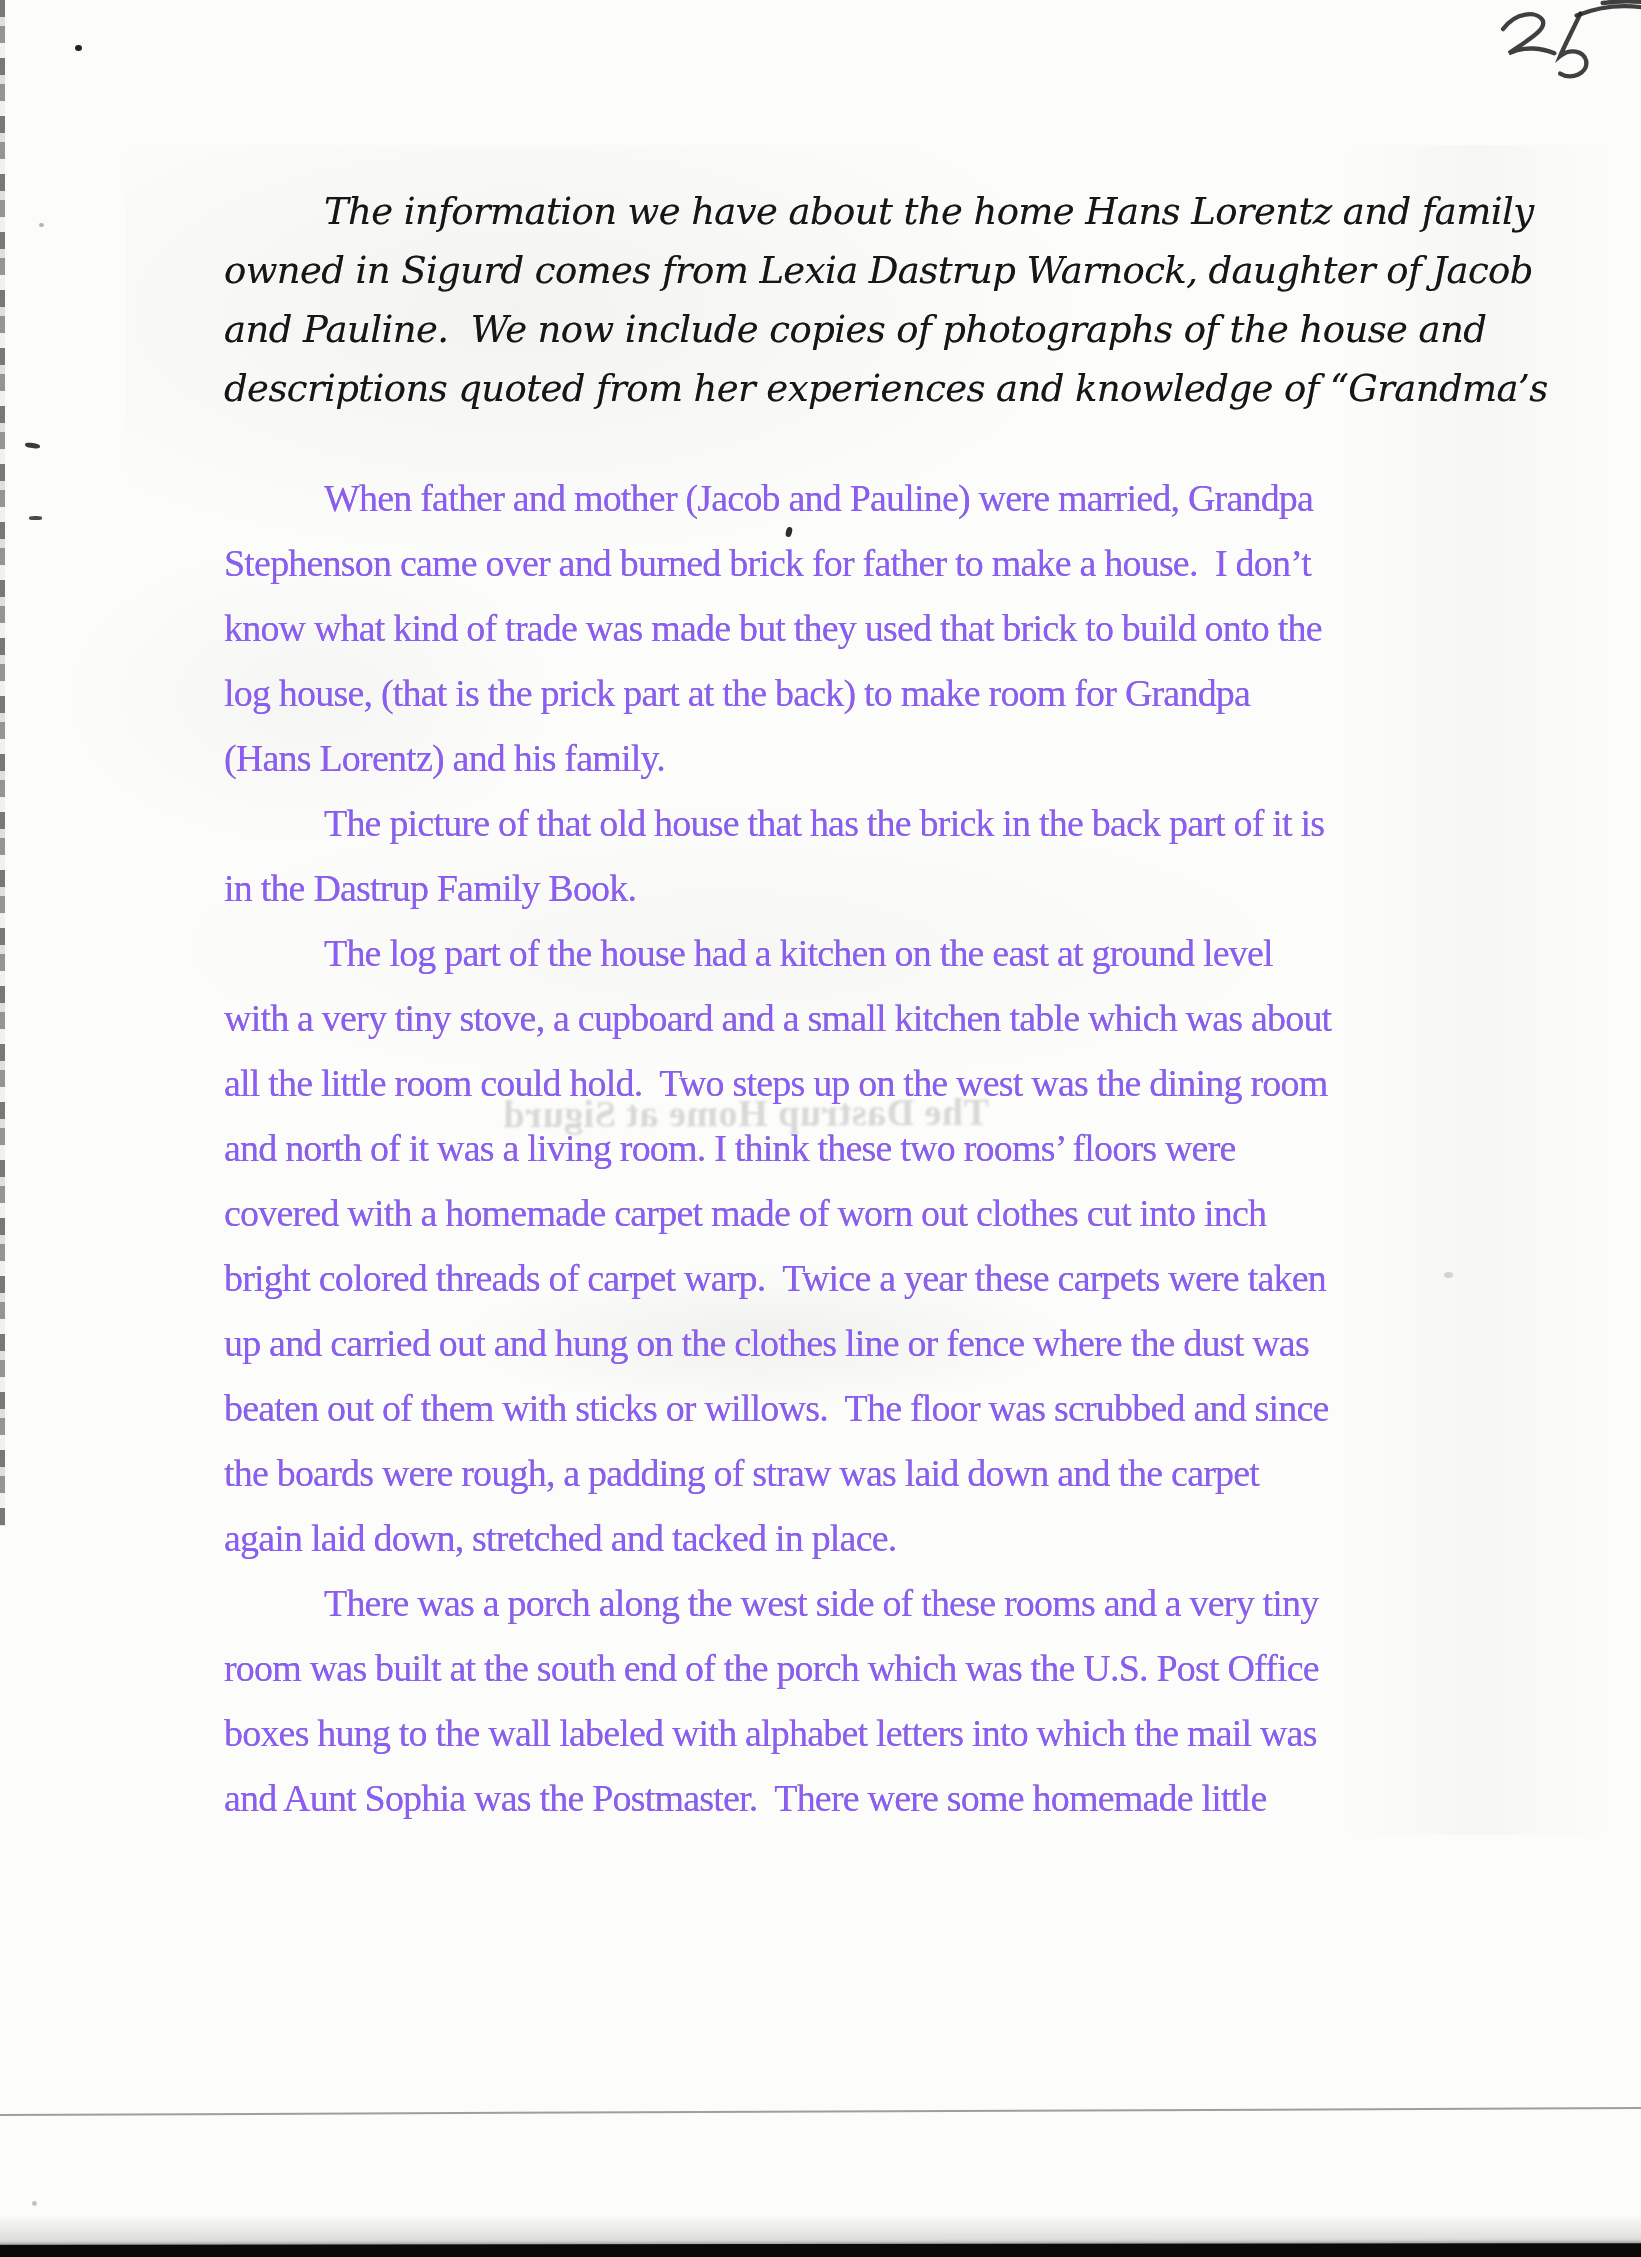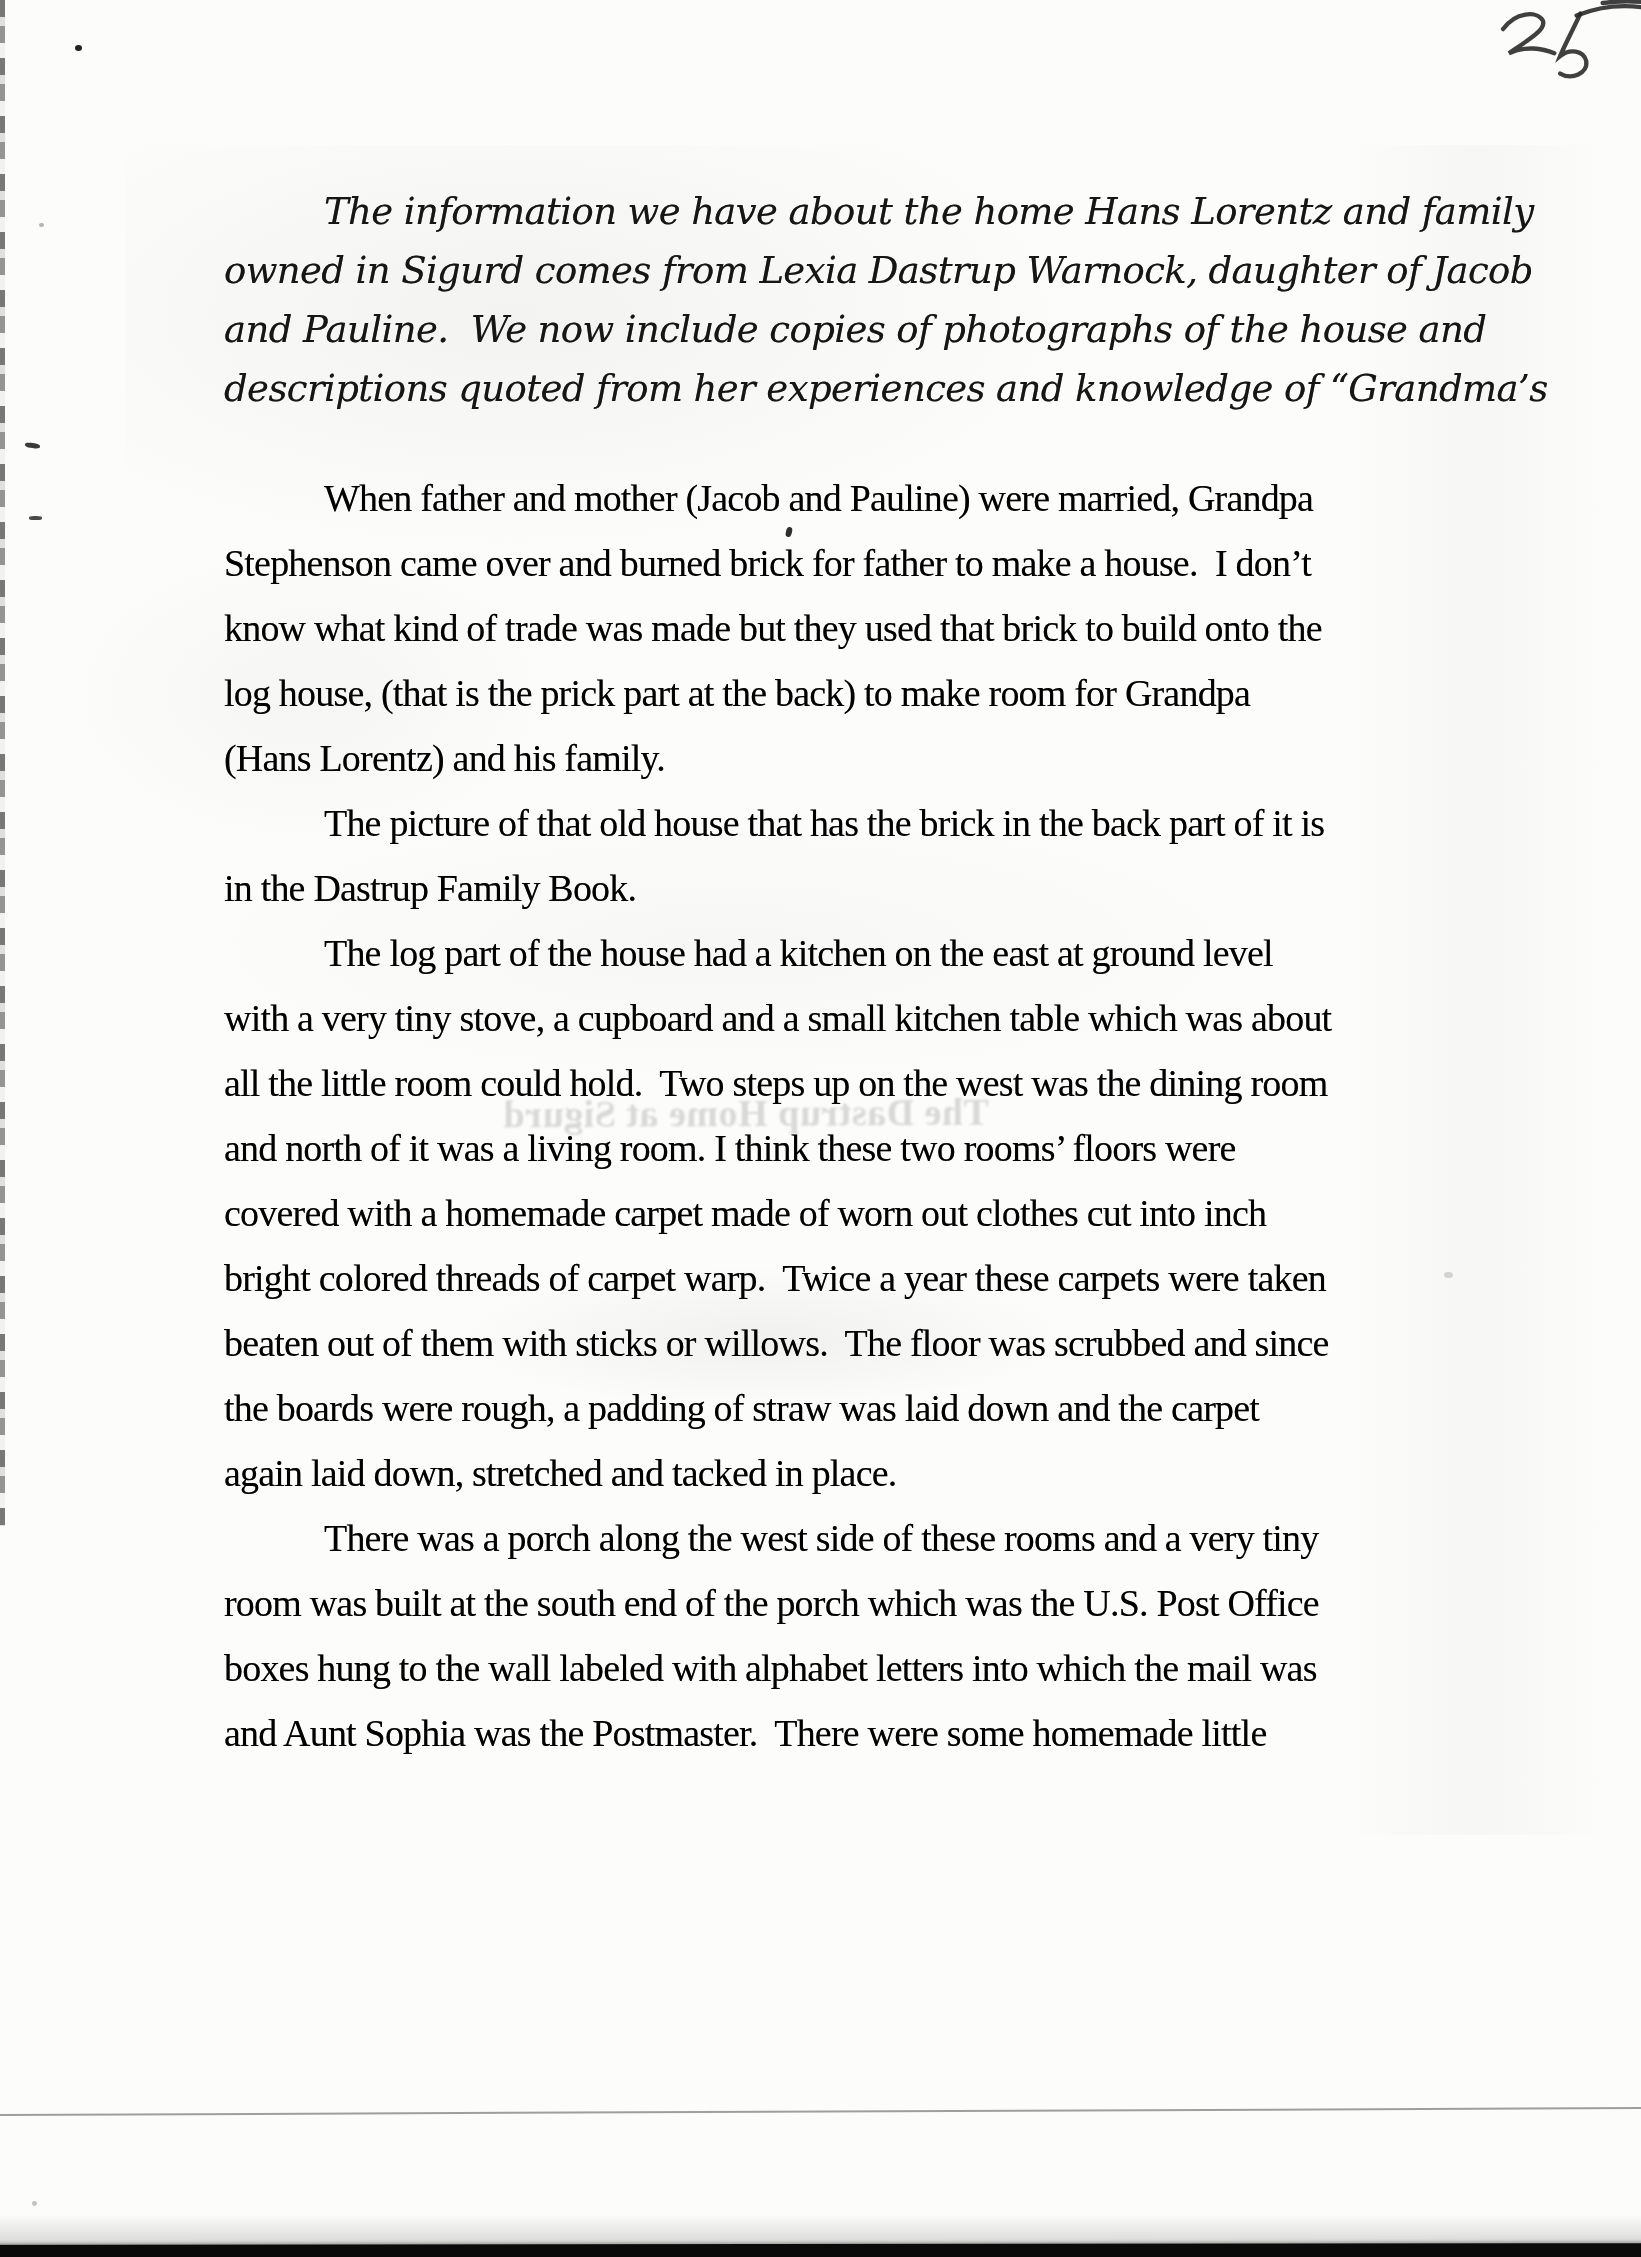--- a/index.html
+++ b/index.html
@@ -39,21 +39,21 @@
   .calli{
     top:182px;width:1255px;line-height:59px;
     font-family:"DejaVu Serif", serif;font-style:italic;font-size:37px;
     letter-spacing:-0.6px;color:#161616;
     text-shadow:0 0 0.6px rgba(0,0,0,.5);
     text-align:center;
   }
   .body{
     top:466px;width:1274px;line-height:65px;
     font-family:"Liberation Serif", serif;font-size:38px;
-    letter-spacing:-0.8px;color:#000000;
+    letter-spacing:-0.8px;color:#8b5cf6;
     text-shadow:0 0 0.5px rgba(0,0,0,.45);
   }
   .line{white-space:pre;height:inherit;}
   .para .line:first-child{padding-left:100px;}
   .calli .line:first-child{padding-left:100px;}
   
   .speck{position:absolute;background:#333;border-radius:50%;}
   .s1{left:75px;top:45px;width:6.8px;height:5.8px;background:#222;}
   .s2{left:25px;top:443px;width:14.5px;height:4.8px;background:#3a3a3a;border-radius:40%;transform:rotate(8deg);}
   .s3{left:29px;top:516px;width:12.6px;height:3.9px;background:#4a4a4a;border-radius:40%;}
@@ -113,20 +113,21 @@
         <div class="line">The picture of that old house that has the brick in the back part of it is</div>
         <div class="line">in the Dastrup Family Book.</div>
       </div>
     <div class="para">
         <div class="line">The log part of the house had a kitchen on the east at ground level</div>
         <div class="line">with a very tiny stove, a cupboard and a small kitchen table which was about</div>
         <div class="line">all the little room could hold.  Two steps up on the west was the dining room</div>
         <div class="line">and north of it was a living room. I think these two rooms’ floors were</div>
         <div class="line">covered with a homemade carpet made of worn out clothes cut into inch</div>
         <div class="line">bright colored threads of carpet warp.  Twice a year these carpets were taken</div>
+        <div class="line">up and carried out and hung on the clothes line or fence where the dust was</div>
         <div class="line">beaten out of them with sticks or willows.  The floor was scrubbed and since</div>
         <div class="line">the boards were rough, a padding of straw was laid down and the carpet</div>
         <div class="line">again laid down, stretched and tacked in place.</div>
       </div>
     <div class="para">
         <div class="line">There was a porch along the west side of these rooms and a very tiny</div>
         <div class="line">room was built at the south end of the porch which was the U.S. Post Office</div>
         <div class="line">boxes hung to the wall labeled with alphabet letters into which the mail was</div>
         <div class="line">and Aunt Sophia was the Postmaster.  There were some homemade little</div>
       </div>

